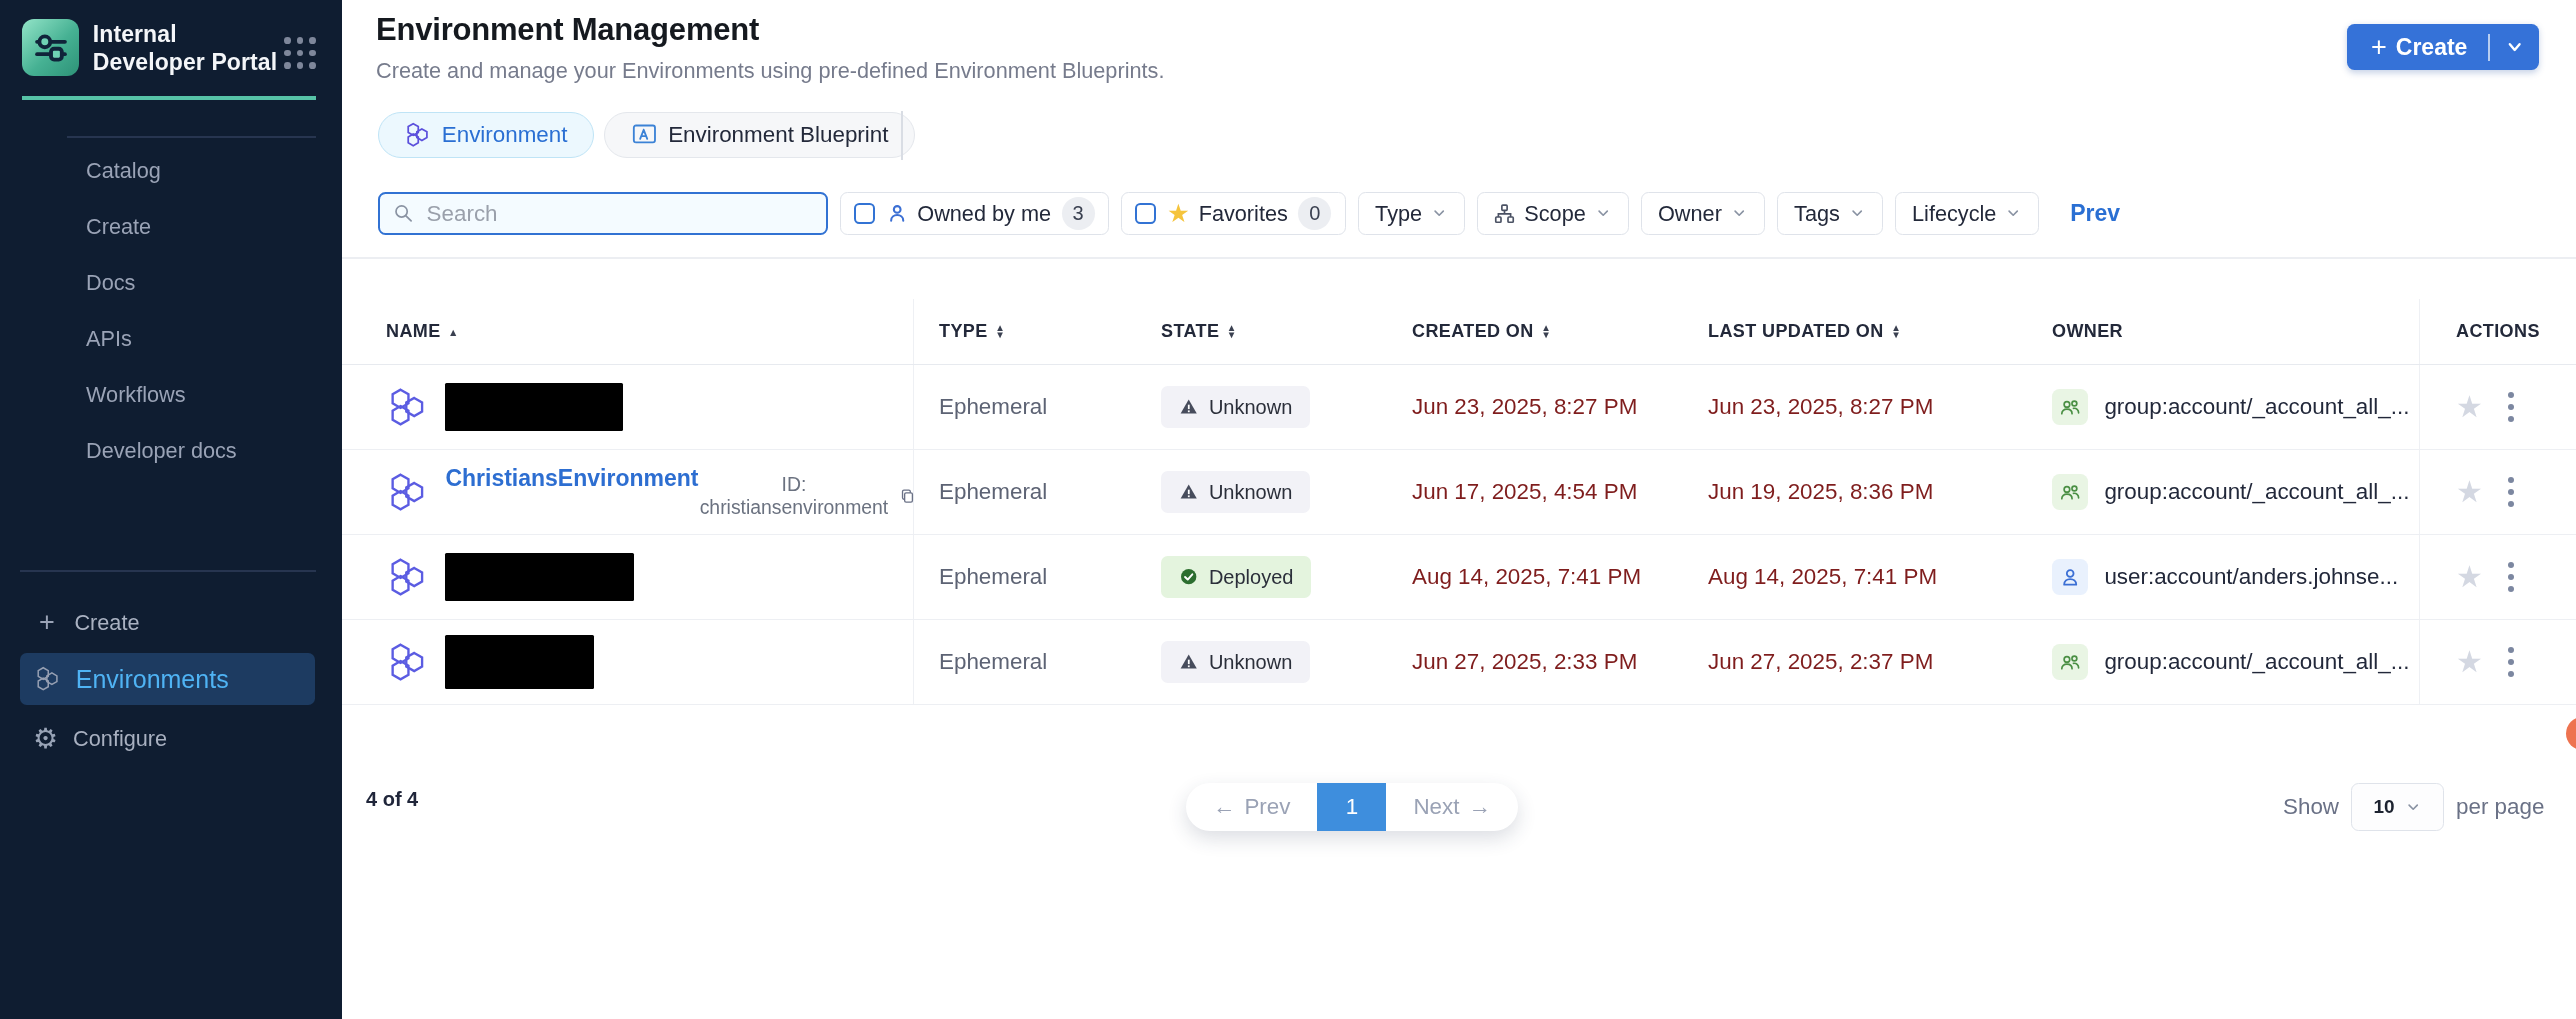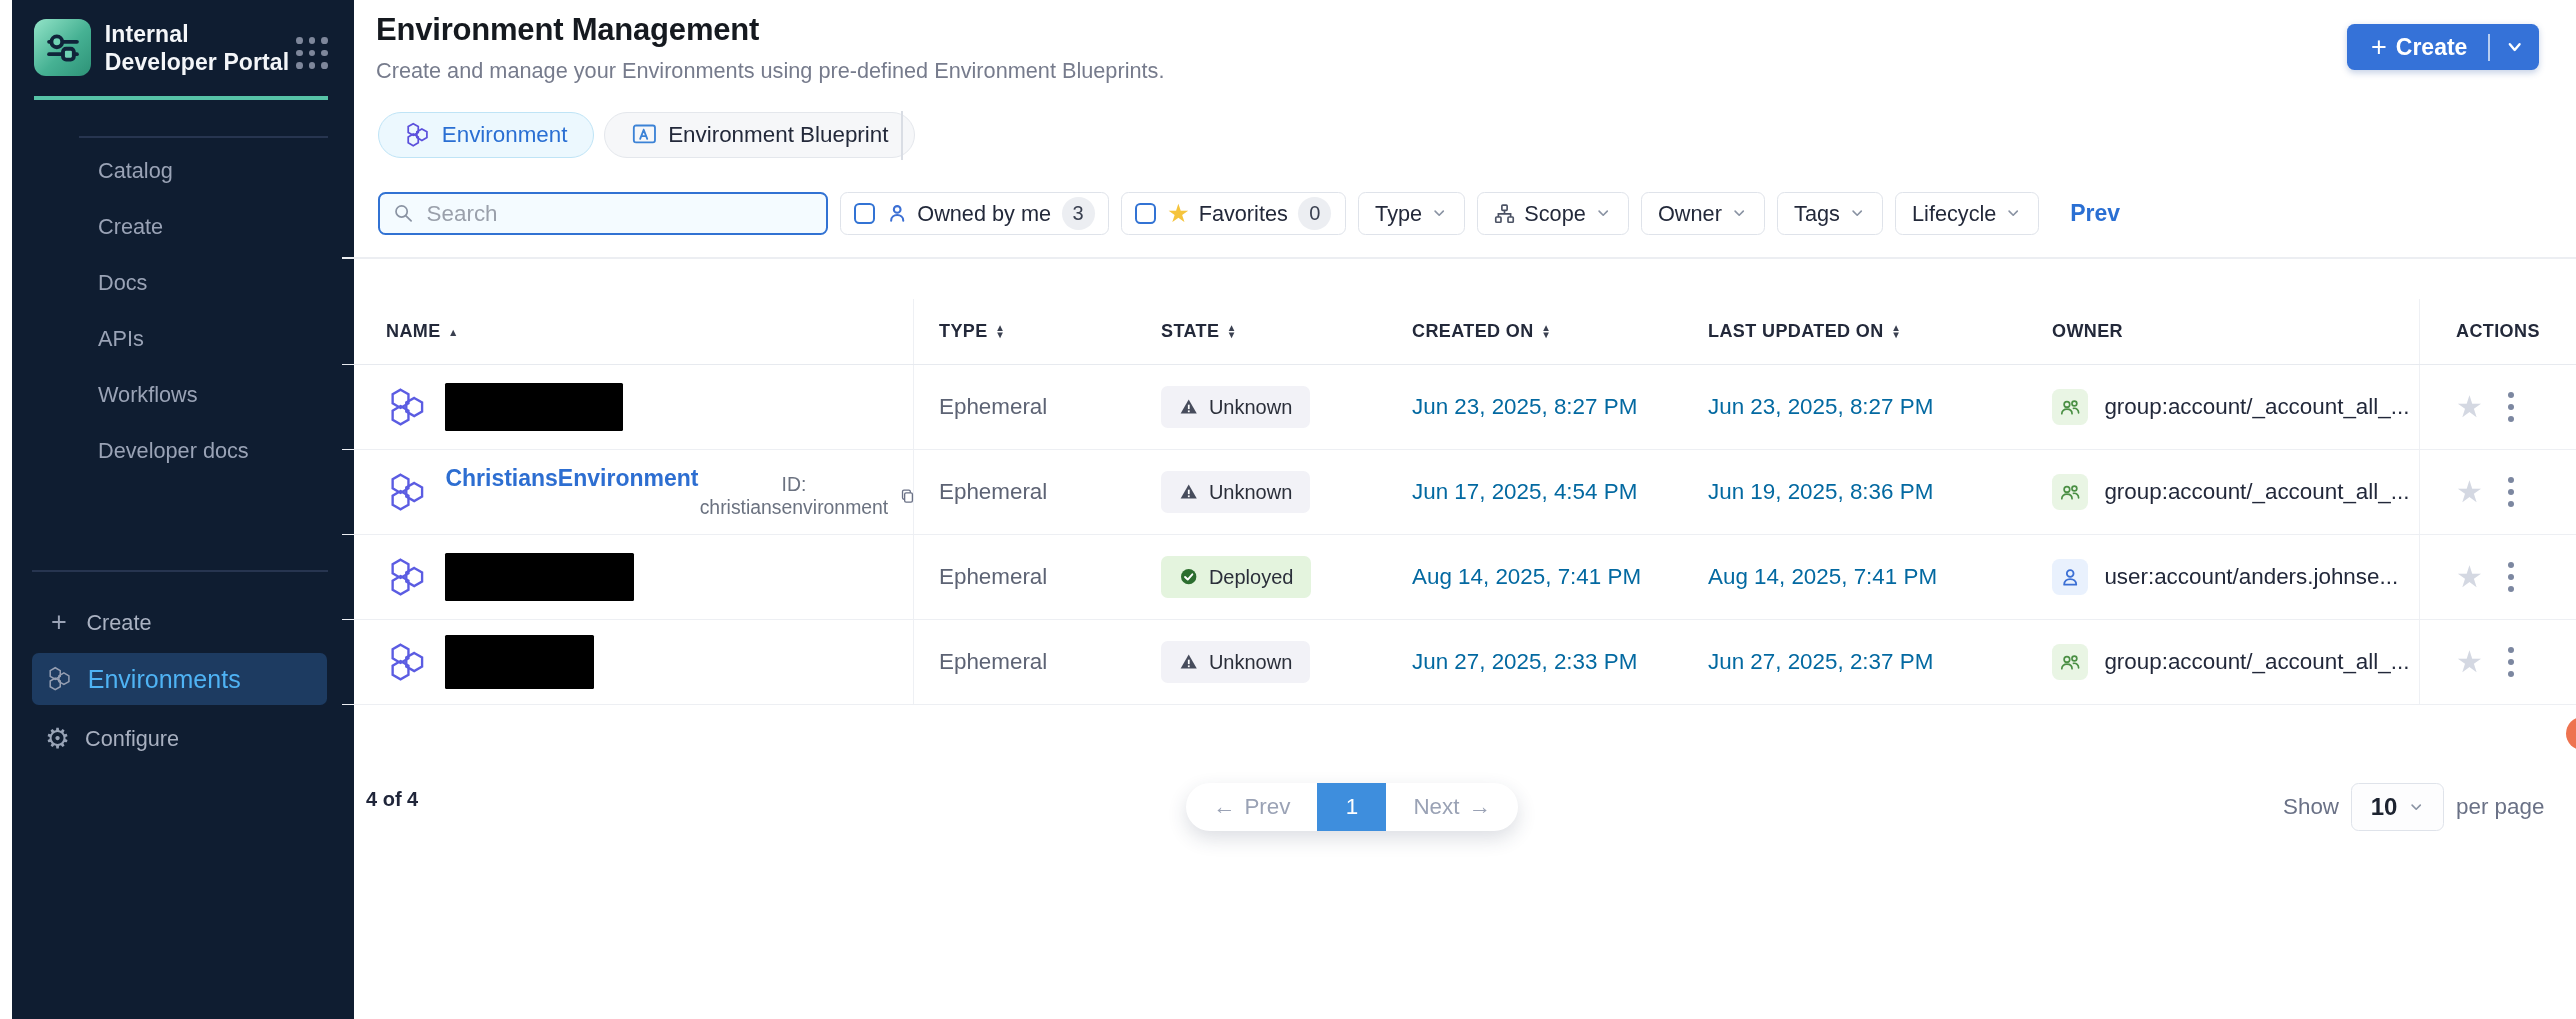--- a/index.html
+++ b/index.html
@@ -1,20 +1,20 @@
 <!DOCTYPE html>
 <html style="font-size:12px"><head>
 <meta charset="utf-8">
 <style>
   html,body{margin:0;padding:0;background:#ffffff;}
   *{box-sizing:border-box;font-family:"Liberation Sans", sans-serif;}
   #screen{position:relative;width:2576px;height:1020px;background:#ffffff;overflow:hidden;}
 
   
-  .sidebar{position:absolute;left:12px;top:0;width:342px;height:1020px;background:#0f1d31;}
+  .sidebar{position:absolute;left:0;top:0;width:342px;height:1020px;background:#0f1d31;}
   .logo-row{position:absolute;left:22.4px;top:19.4px;display:flex;align-items:center;}
   .logo-badge{width:57px;height:57px;border-radius:12px;background:linear-gradient(135deg,#93e4c8 0%,#46b193 55%,#2d9277 100%);display:flex;align-items:center;justify-content:center;}
   .app-title{margin-left:13.4px;width:188px;color:#f4f6f9;font-size:23px;font-weight:700;line-height:28px;letter-spacing:0.1px;}
   .apps-grid{position:absolute;left:284px;top:37px;display:grid;grid-template-columns:repeat(3,6.7px);grid-gap:6px;cursor:pointer;}
   .apps-grid i{width:6.7px;height:6.7px;border-radius:50%;background:#7e879b;display:block;}
   .teal-line{position:absolute;left:22.4px;top:96px;width:294px;height:3.7px;background:#57c3a7;}
   .side-div1{position:absolute;left:67px;top:136px;width:249px;height:1.5px;background:#273550;}
   .nav-list{position:absolute;left:0;top:143px;width:342px;}
   .nav-item{height:56px;display:flex;align-items:center;padding-left:86px;color:#9aa3b6;font-size:21.7px;cursor:pointer;}
   .side-div2{position:absolute;left:20px;top:570px;width:296px;height:1.5px;background:#273550;}
@@ -82,39 +82,39 @@
   .redact{background:#000;height:48px;border-radius:1.5px;}
   .namewrap{display:flex;flex-direction:row;justify-content:center;}
   .namelink{font-size:23px;font-weight:600;color:#2d6ed1;cursor:pointer;}
   .idline{margin-top:7.5px;font-size:19.4px;color:#6b7280;display:flex;align-items:center;}
   .idline svg{margin-left:9px;cursor:pointer;}
   .type-txt{font-size:22.4px;color:#5d6374;}
   .badge{height:42px;border-radius:6.7px;display:flex;align-items:center;padding:0 18px;font-size:20px;font-weight:500;color:#2b2f3a;}
   .badge .bicon{margin-right:10.5px;display:flex;}
   .badge.unknown{background:#f2f2f7;}
   .badge.deployed{background:#e4f4de;}
-  .date-txt{font-size:22.4px;color:#0369a1;}
+  .date-txt{font-size:22.4px;color:#7f1d1d;}
   .owner-chip{width:36px;height:36px;border-radius:7.5px;flex:none;display:flex;align-items:center;justify-content:center;margin-right:16.4px;}
   .owner-chip.group{background:#e9f5e4;}
   .owner-chip.user{background:#e9f1fd;}
   .owner-txt{font-size:22.4px;color:#22283a;white-space:nowrap;}
   .act-star{font-size:30px;color:#d4d8e2;cursor:pointer;line-height:1;}
   .kebab{margin-left:25.4px;display:flex;flex-direction:column;cursor:pointer;}
   .kebab i{width:6px;height:6px;border-radius:50%;background:#7c87a0;margin:3px 0;}
 
   
   .pg-summary{position:absolute;left:366px;top:788px;font-size:20px;font-weight:700;color:#20263a;}
   .pager{position:absolute;left:1186px;top:783px;height:48px;background:#fff;border-radius:24px;box-shadow:0 7.5px 19.4px rgba(40,50,80,.16);display:flex;align-items:center;overflow:hidden;}
   .pager .pbtn{display:flex;align-items:center;padding:0 27px;color:#9aa2b5;font-size:22.4px;cursor:pointer;height:100%;}
   .pager .pcur{width:69px;height:100%;background:#3e8edd;color:#fff;font-size:22.4px;display:flex;align-items:center;justify-content:center;cursor:pointer;}
   .pager .arr{font-size:22.4px;}
   .pg-right{position:absolute;left:2283px;top:783px;height:48px;display:flex;align-items:center;}
   .pg-right .show{font-size:22.4px;color:#6a7186;}
   .psel{width:93px;height:48px;border:1.5px solid #dfe3ea;border-radius:7.5px;background:#fdfdfe;display:flex;align-items:center;justify-content:center;margin:0 12px;cursor:pointer;}
-  .psel b{font-size:24px;color:#1d2330;font-weight:600;margin-right:10.5px;}
+  .psel b{font-size:19px;color:#1d2330;font-weight:600;margin-right:10.5px;}
   .pg-right .per{font-size:22.4px;color:#6a7186;white-space:nowrap;}
 
   .help-bubble{position:absolute;left:2566px;top:717px;width:33px;height:33px;border-radius:50%;background:#ee7350;cursor:pointer;}
 </style>
 </head>
 <body>
 
 <div id="screen">
 
   <div class="sidebar">

